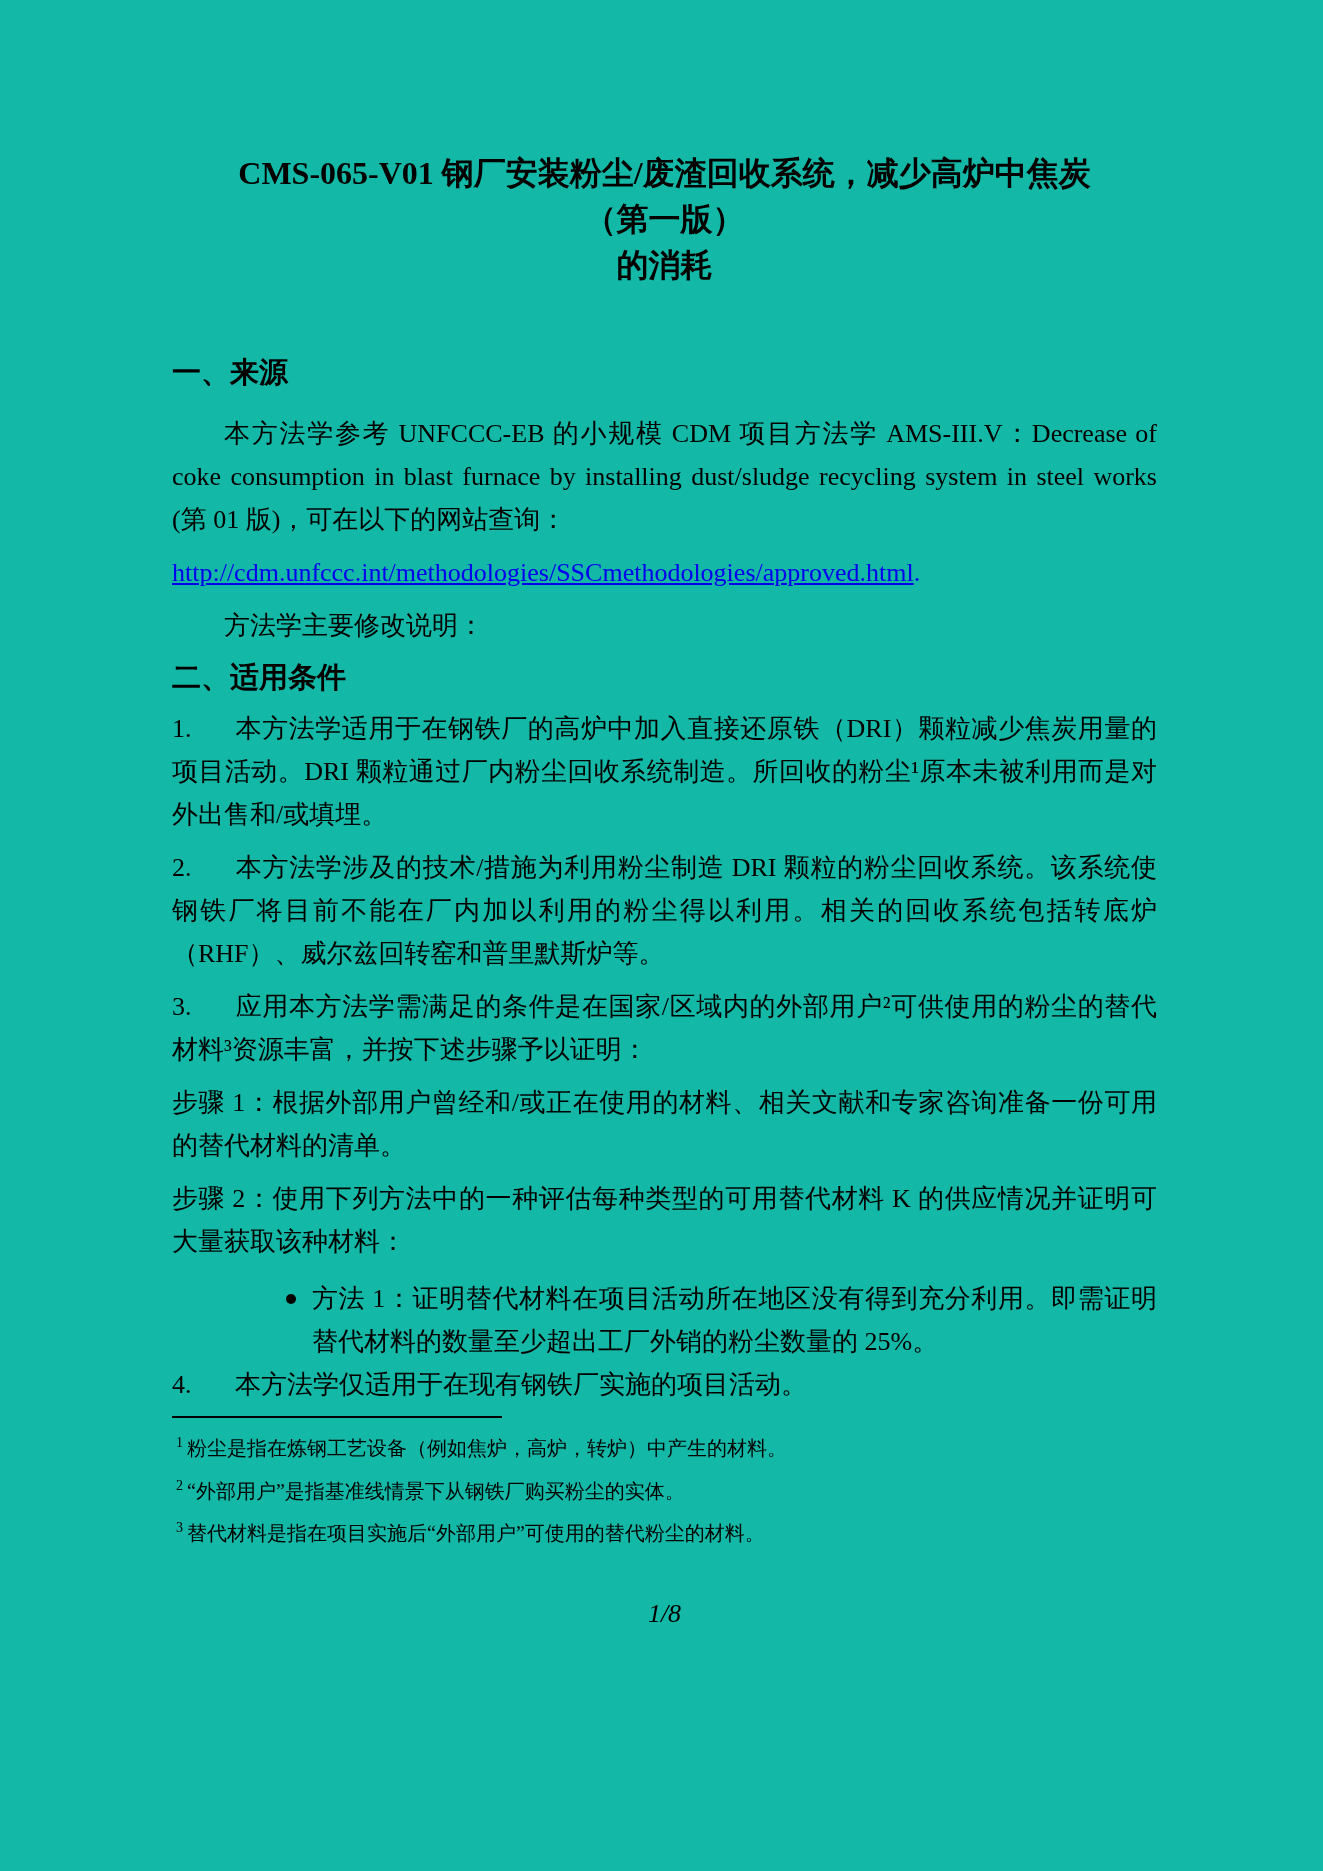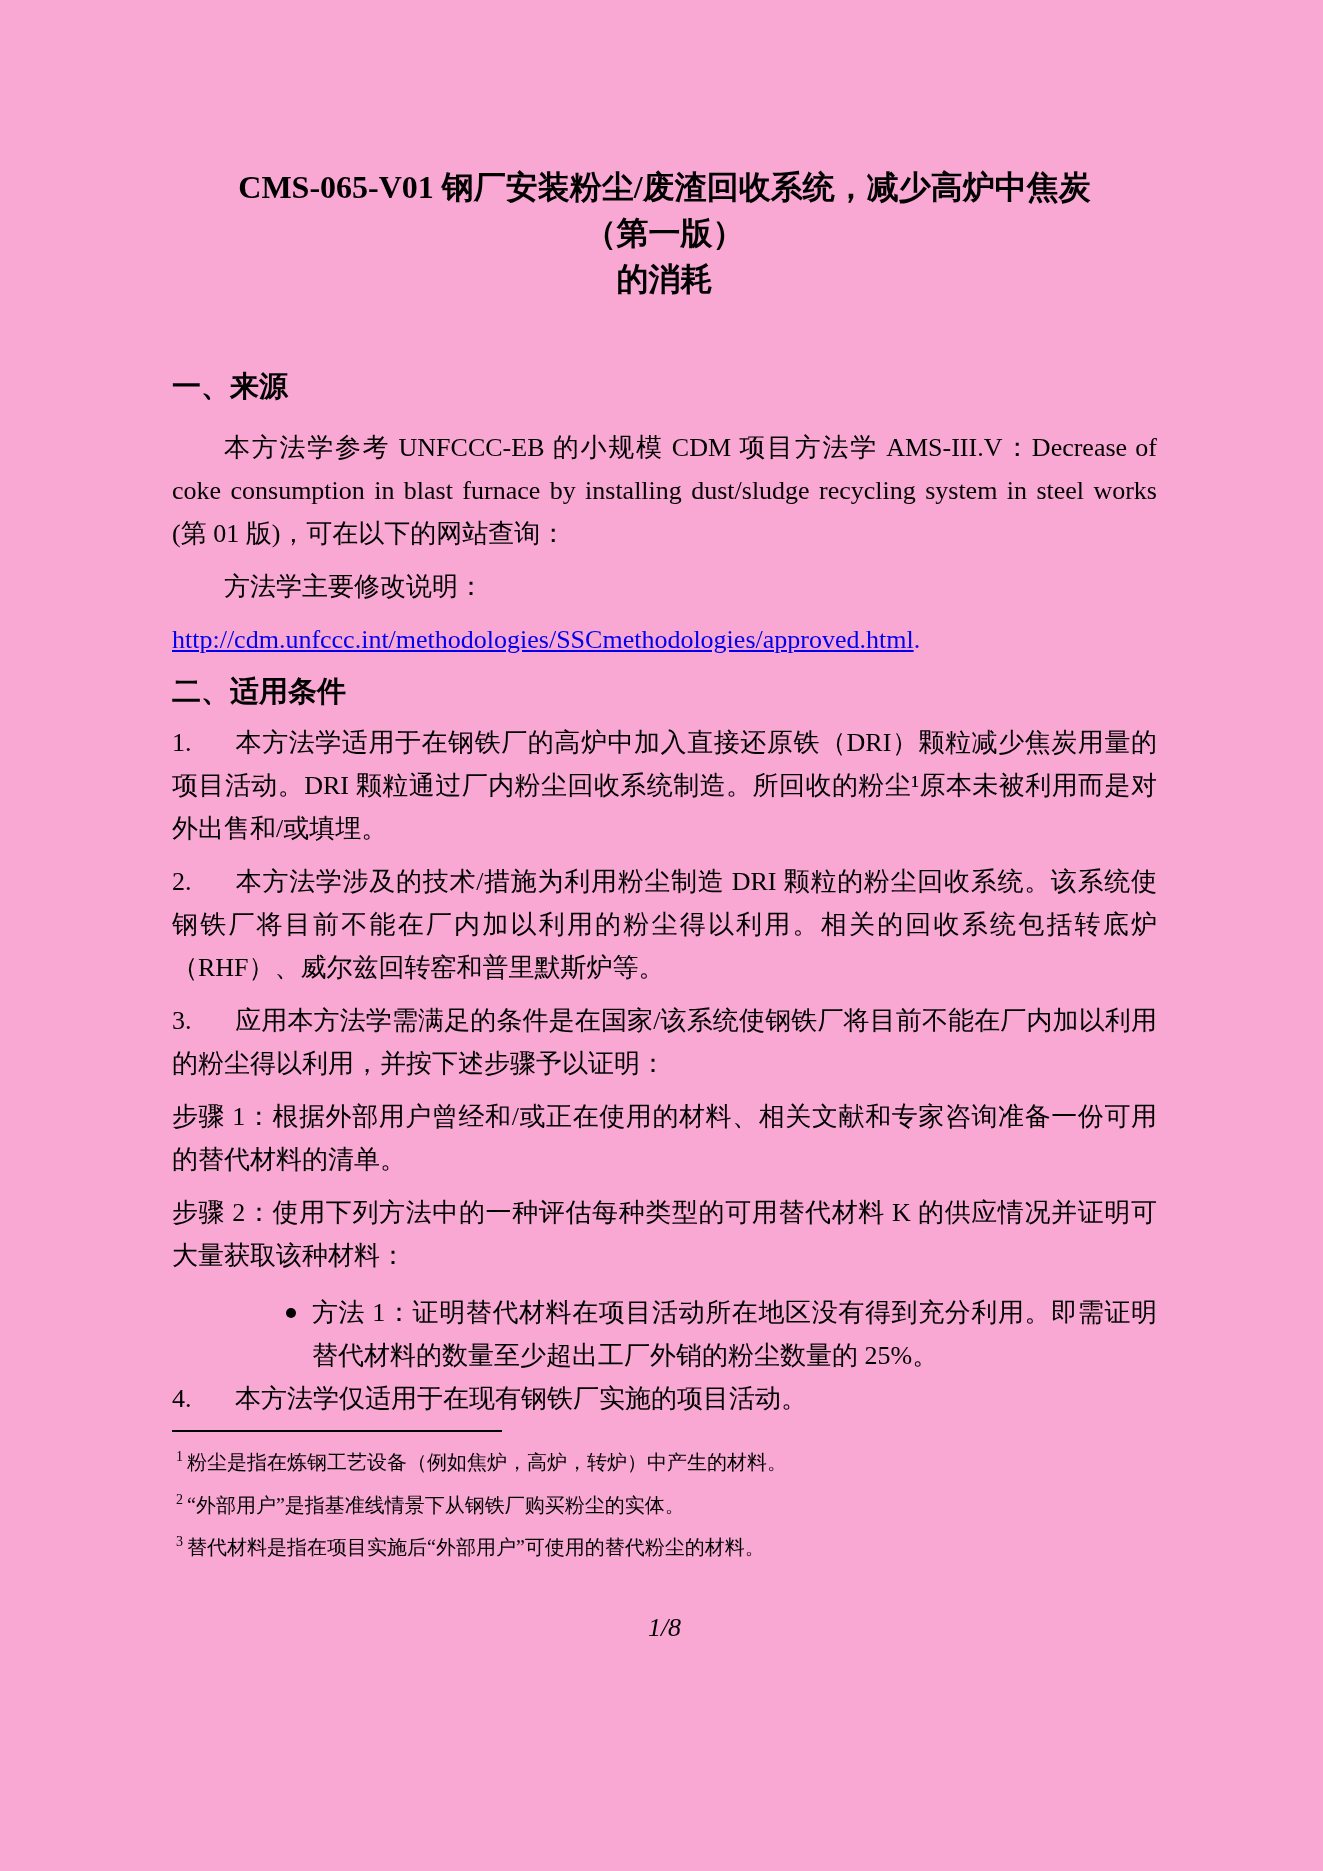--- a/index.html
+++ b/index.html
@@ -1,21 +1,21 @@
 <!DOCTYPE html>
 <html><head>
 <meta charset="utf-8">
 <style>
   html,body{margin:0;padding:0;background:#ffffff;}
   .page{
     position:relative;
     width:1323px;height:1871px;
-    background:#f9a8d4;
+    background:#14b8a6;
     box-sizing:border-box;
-    padding:16px 166px 0 172px;
+    padding:2px 166px 0 172px;
     font-family:"Liberation Serif","DejaVu Serif",serif;
     color:#000000;
     overflow:hidden;
   }
   .title{
     margin-top:148px;
     text-align:center;
     font-weight:bold;
     font-size:32px;
     line-height:46px;
@@ -86,32 +86,32 @@
   <div class="title">
     <div>CMS-065-V01 钢厂安装粉尘/废渣回收系统，减少高炉中焦炭</div>
     <div>（第一版）</div>
     <div>的消耗</div>
   </div>
 
   <h1 class="heading h-source">一、来源</h1>
 
   <p class="para indent p-intro">本方法学参考 UNFCCC-EB 的小规模 CDM 项目方法学 AMS-III.V：Decrease of coke consumption in blast furnace by installing dust/sludge recycling system in steel works (第 01 版)，可在以下的网站查询：</p>
 
+  <p class="para p-link"><a class="doclink">http://cdm.unfccc.int/methodologies/SSCmethodologies/approved.html</a><span class="link-period">.</span></p>
+
   <p class="para indent p-notelabel">方法学主要修改说明：</p>
-
-  <p class="para p-link"><a class="doclink">http://cdm.unfccc.int/methodologies/SSCmethodologies/approved.html</a><span class="link-period">.</span></p>
 
 
   <h1 class="heading h-conditions">二、适用条件</h1>
 
   <p class="para m12"><span class="num">1.</span><span>本方法学适用于在钢铁厂的高炉中加入直接还原铁（DRI）颗粒减少焦炭用量的项目活动。DRI 颗粒通过厂内粉尘回收系统制造。所回收的粉尘¹原本未被利用而是对外出售和/或填埋。</span></p>
 
   <p class="para m10"><span class="num">2.</span><span>本方法学涉及的技术/措施为利用粉尘制造 DRI 颗粒的粉尘回收系统。该系统使钢铁厂将目前不能在厂内加以利用的粉尘得以利用。相关的回收系统包括转底炉（RHF）、威尔兹回转窑和普里默斯炉等。</span></p>
 
-  <p class="para m10"><span class="num">3.</span><span>应用本方法学需满足的条件是在国家/该系统使钢铁厂将目前不能在厂内加以利用的粉尘得以利用，并按下述步骤予以证明：</span></p>
+  <p class="para m10"><span class="num">3.</span><span>应用本方法学需满足的条件是在国家/区域内的外部用户²可供使用的粉尘的替代材料³资源丰富，并按下述步骤予以证明：</span></p>
 
   <p class="para m10">步骤 1：根据外部用户曾经和/或正在使用的材料、相关文献和专家咨询准备一份可用的替代材料的清单。</p>
 
   <p class="para m10">步骤 2：使用下列方法中的一种评估每种类型的可用替代材料 K 的供应情况并证明可大量获取该种材料：</p>
 
   <div class="para bullet m14">
     <span class="dot"></span>
     <span>方法 1：证明替代材料在项目活动所在地区没有得到充分利用。即需证明替代材料的数量至少超出工厂外销的粉尘数量的 25%。</span>
   </div>
 

